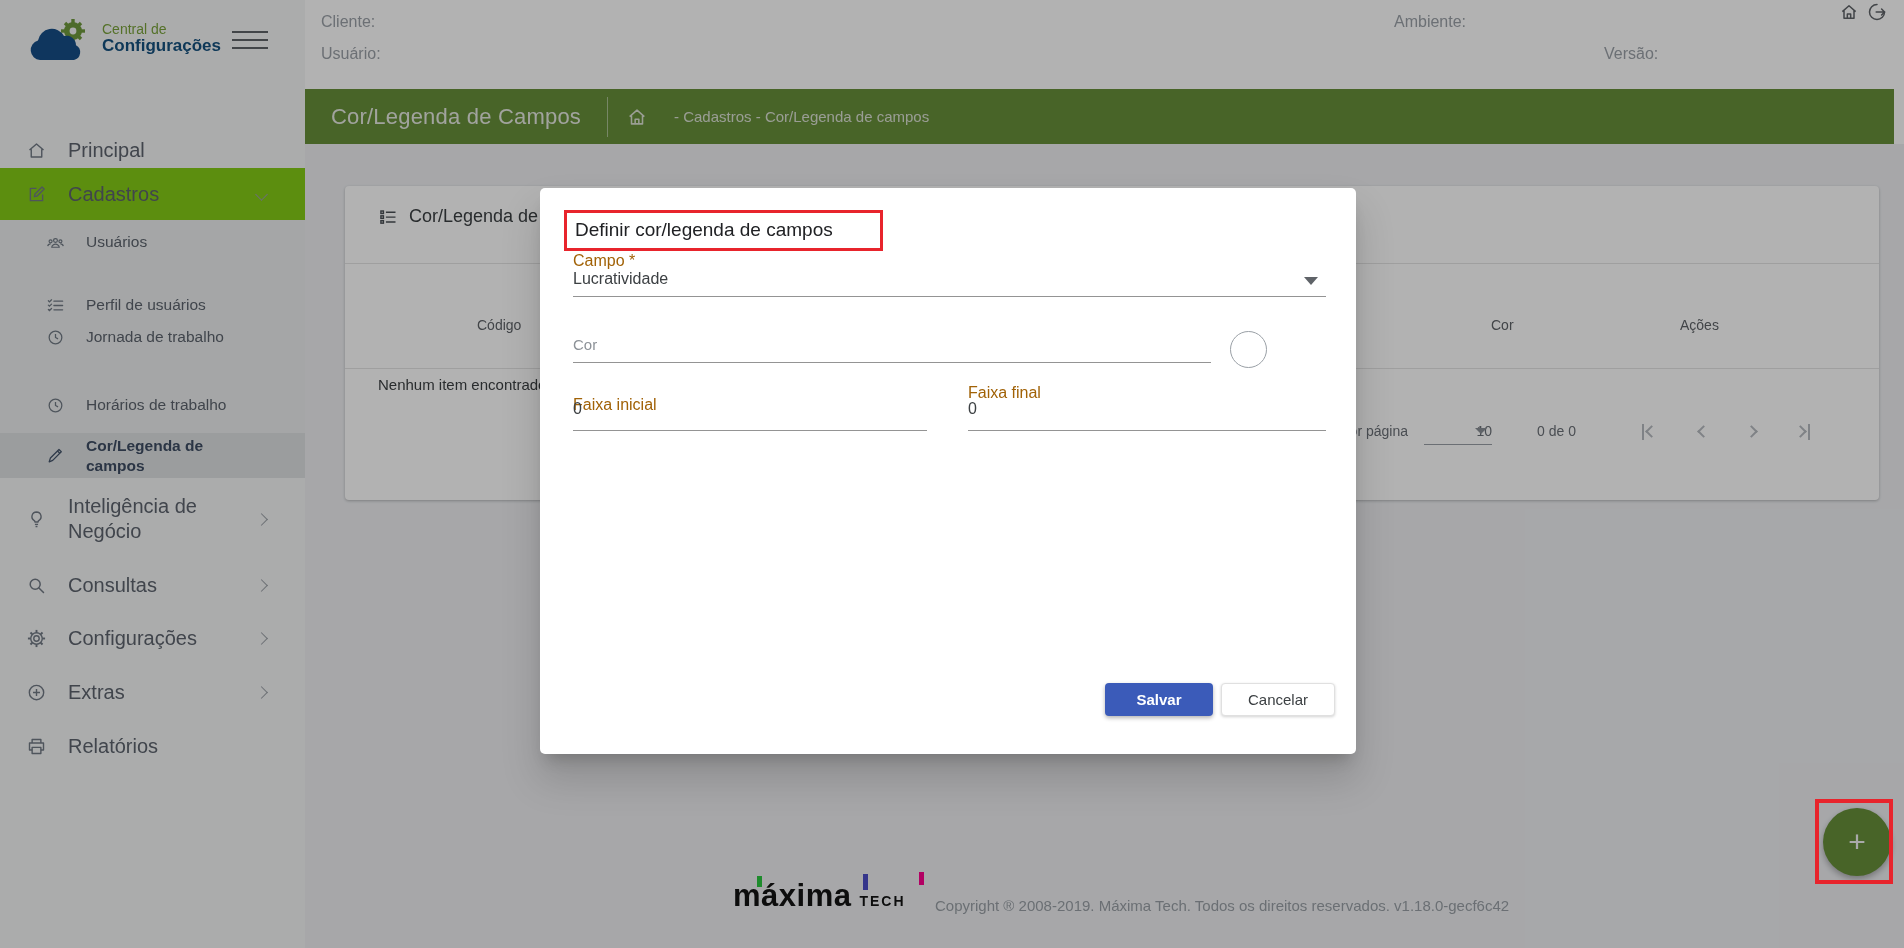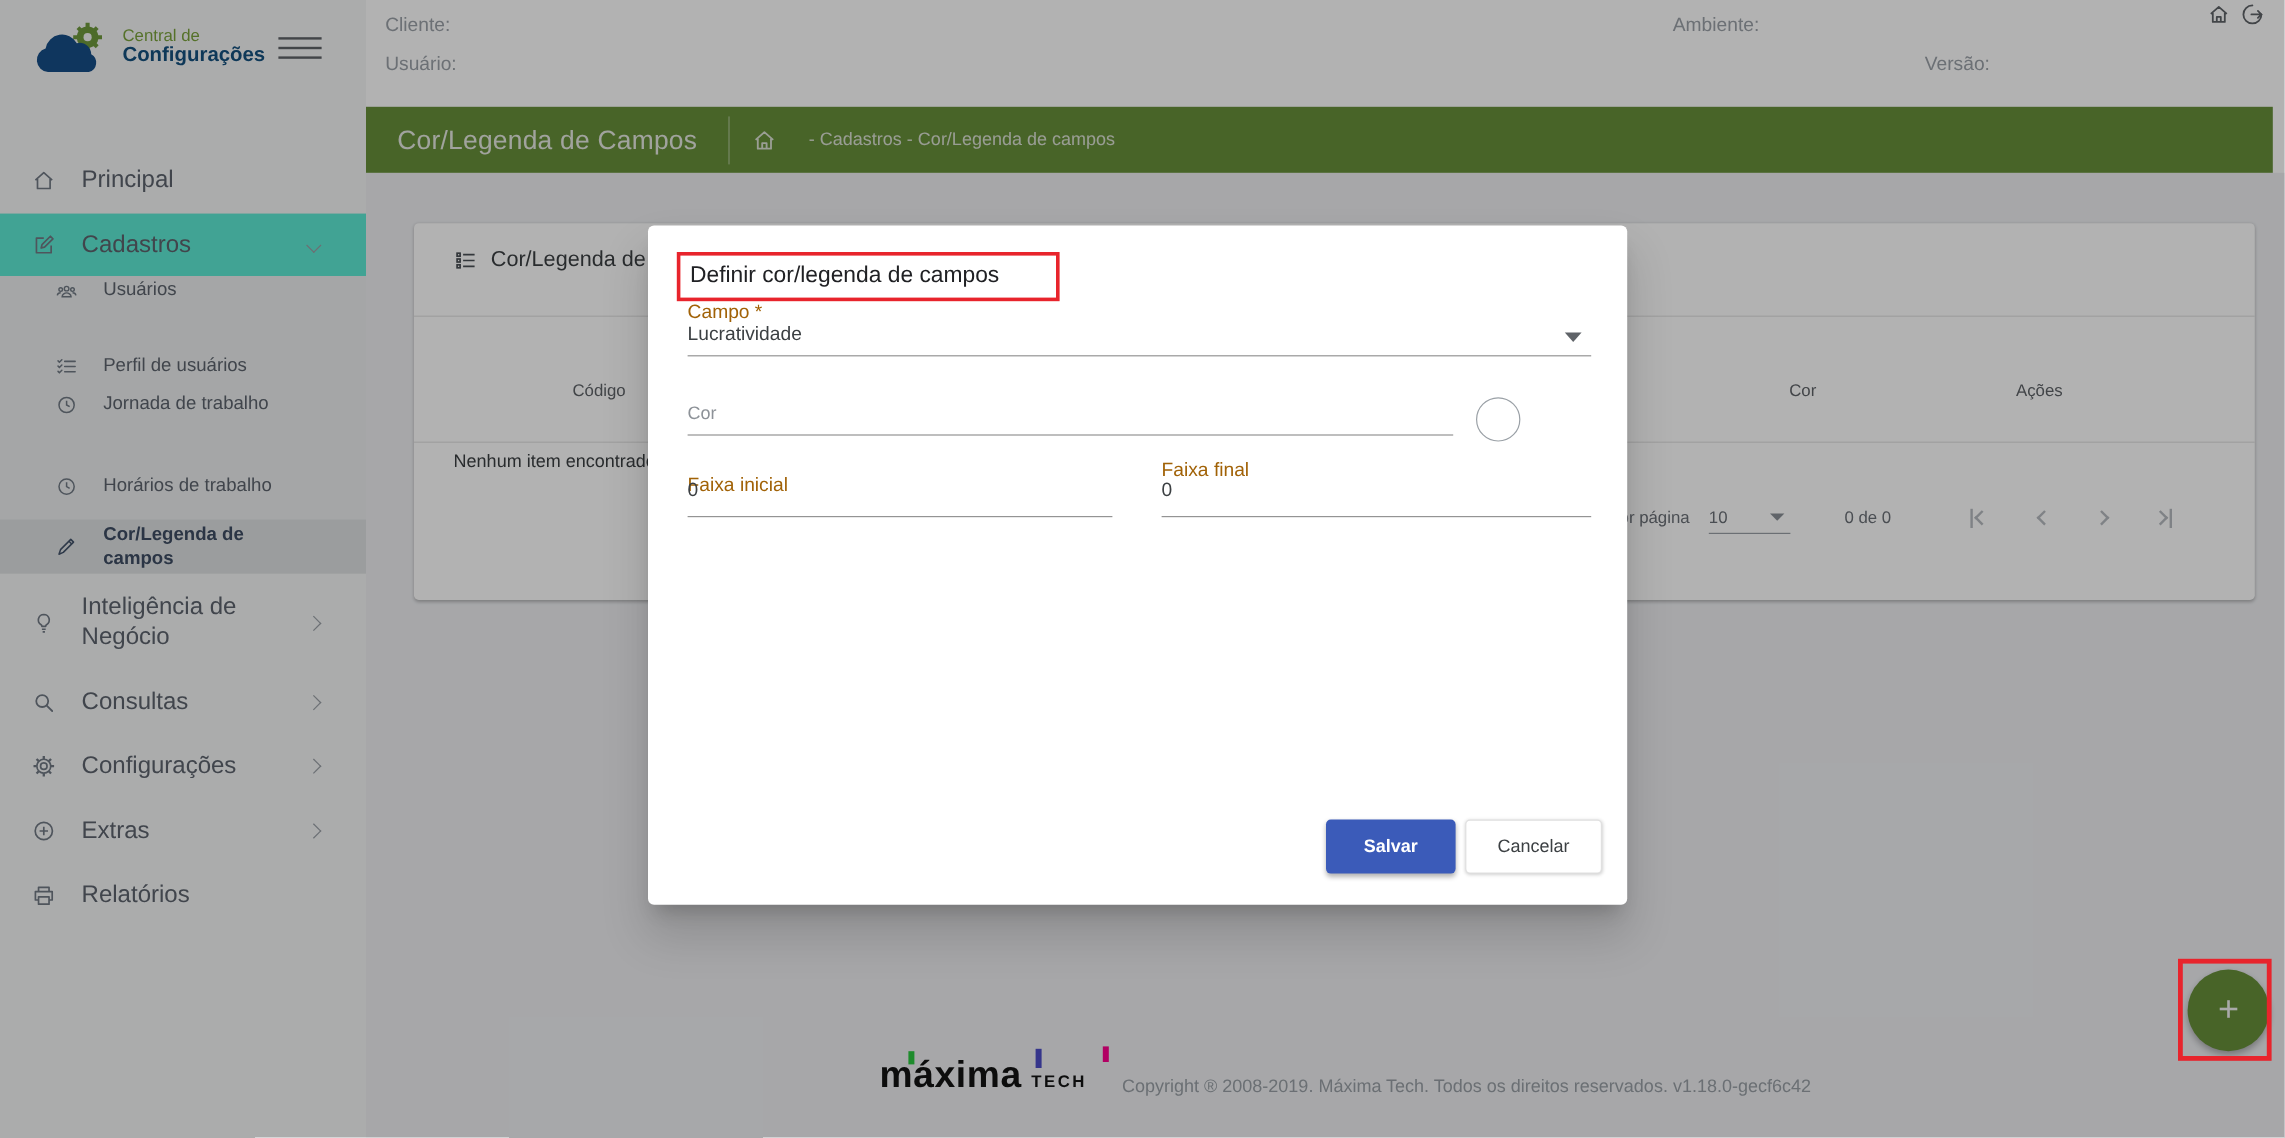--- a/index.html
+++ b/index.html
@@ -39,21 +39,21 @@
   .nav-item { position:absolute; left:0; width:305px; display:flex; align-items:center; cursor:pointer; color:#5d646e; font-size:20px; }
   .nav-item .nico { position:absolute; left:26px; width:21px; height:21px; }
   .nav-item .nlabel { position:absolute; left:68px; width:160px; line-height:1.25; }
   .nav-item.sub { font-size:15.5px; }
   .nav-item.sub .nico { left:46px; width:19px; height:19px; }
   .nav-item.sub .nlabel { left:86px; }
   .nav-chev { position:absolute; left:257px; width:9px; height:9px; border-left:1.8px solid #9aa0a6; border-bottom:1.8px solid #9aa0a6; }
   .chev-right { transform:rotate(-135deg); }
   .chev-down { transform:rotate(-45deg); }
   .it-principal { top:124px; height:52px; }
-  .it-cadastros { top:178px; height:52px; background:#5eead4; }
+  .it-cadastros { top:168px; height:52px; background:#84cc16; }
   .it-usuarios { top:217px; height:50px; }
   .it-perfil { top:280px; height:50px; }
   .it-jornada { top:312px; height:50px; }
   .it-horarios { top:380px; height:50px; }
   .it-corlegenda { top:433px; height:45px; background:#dee1e3; }
   .it-corlegenda .nlabel { color:#3e4d63; font-weight:bold; }
   .it-inteligencia { top:482px; height:74px; }
   .it-consultas { top:560px; height:50px; }
   .it-configuracoes { top:612px; height:52px; }
   .it-extras { top:666px; height:52px; }
@@ -63,21 +63,21 @@
   .card { left:345px; top:186px; width:1534px; height:314px; background:#ffffff; border-radius:4px; box-shadow:0 1px 3px rgba(0,0,0,.25); }
   .card-title-row { position:absolute; left:33px; top:20px; display:flex; align-items:center; gap:11px; }
   .card-title { font-size:18px; color:#3c4043; white-space:nowrap; }
   .card-div1 { position:absolute; left:0; top:77px; width:1534px; height:1px; background:#e4e4e4; }
   .col-head { position:absolute; top:131px; font-size:14px; color:#5f6368; }
   .ch-codigo { left:132px; }
   .ch-cor { left:1146px; }
   .ch-acoes { left:1335px; }
   .card-div2 { position:absolute; left:0; top:182px; width:1534px; height:1px; background:#e4e4e4; }
   .empty-text { position:absolute; left:33px; top:190px; font-size:15px; color:#3c4043; white-space:nowrap; }
-  .pag { position:absolute; top:230px; height:30px; font-size:14px; color:#6b7077; }
+  .pag { position:absolute; top:230px; height:30px; font-size:14px; color:#6b7077;text-align:right; }
   .pag-label { left:900px; width:163px; text-align:right; line-height:30px; }
   .pag-select { left:1079px; width:68px; line-height:30px; cursor:pointer; border-bottom:1px solid #9aa0a6; height:29px; }
   .pag-caret { position:absolute; left:1130px; top:242px; width:0; height:0; border-left:6px solid transparent; border-right:6px solid transparent; border-top:6px solid #8a9097; cursor:pointer; }
   .pag-range { left:1192px; line-height:30px; }
   .pnav { position:absolute; top:236px; width:22px; height:20px; cursor:pointer; }
   .pnav .c { position:absolute; top:5px; width:9px; height:9px; border-left:2px solid #b7bbc0; border-bottom:2px solid #b7bbc0; }
   .pnav .cl { transform:rotate(45deg); left:7px; }
   .pnav .cr { transform:rotate(-135deg); left:4px; }
   .pnav .bar { position:absolute; top:2px; width:2px; height:16px; background:#b7bbc0; }
   .pn-first { left:1295px; } .pn-first .bar { left:2px; }
@@ -112,21 +112,21 @@
   .m-line-campo { left:33px; top:108px; width:753px; }
   .m-cor-placeholder { left:33px; top:148px; font-size:15px; color:#8d9298; cursor:text; }
   .m-line-cor { left:33px; top:174px; width:638px; }
   .m-swatch { position:absolute; left:690px; top:143px; width:37px; height:37px; border:1.5px solid #9aa0a6; border-radius:50%; cursor:pointer; background:#fff; }
   .m-fi-label { left:33px; top:208px; }
   .m-fi-value { left:33px; top:212px; cursor:text; }
   .m-line-fi { left:33px; top:242px; width:354px; }
   .m-ff-label { left:428px; top:196px; }
   .m-ff-value { left:428px; top:212px; cursor:text; }
   .m-line-ff { left:428px; top:242px; width:358px; }
-  .btn { position:absolute; top:495px; height:45px; border-radius:4px; font-size:15px; display:flex; align-items:center; justify-content:center; cursor:pointer; font-family:"Liberation Sans", sans-serif; }
+  .btn { position:absolute; top:495px; height:33px; border-radius:4px; font-size:15px; display:flex; align-items:center; justify-content:center; cursor:pointer; font-family:"Liberation Sans", sans-serif; }
   .btn-save { left:565px; width:108px; background:#3b5bb9; color:#ffffff; font-weight:bold; box-shadow:0 2px 4px rgba(0,0,0,.3); }
   .btn-cancel { left:681px; width:114px; background:#ffffff; color:#3c4043; border:1px solid #e0e0e0; box-shadow:0 1px 3px rgba(0,0,0,.18); }
 
   
   .anno { position:absolute; border:3px solid #e8242c; z-index:70; pointer-events:none; }
   .anno-title { left:564px; top:210px; width:319px; height:41px; }
   .anno-fab { left:1815px; top:799px; width:78px; height:85px; border-width:4px; }
 
   svg.icon { display:block; }
 </style>

